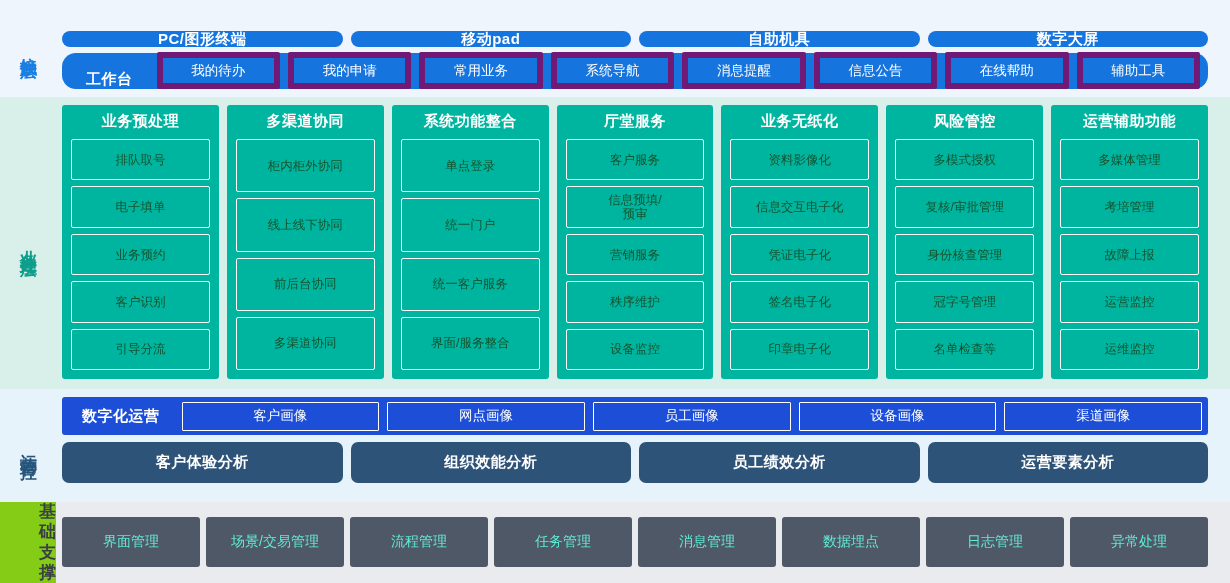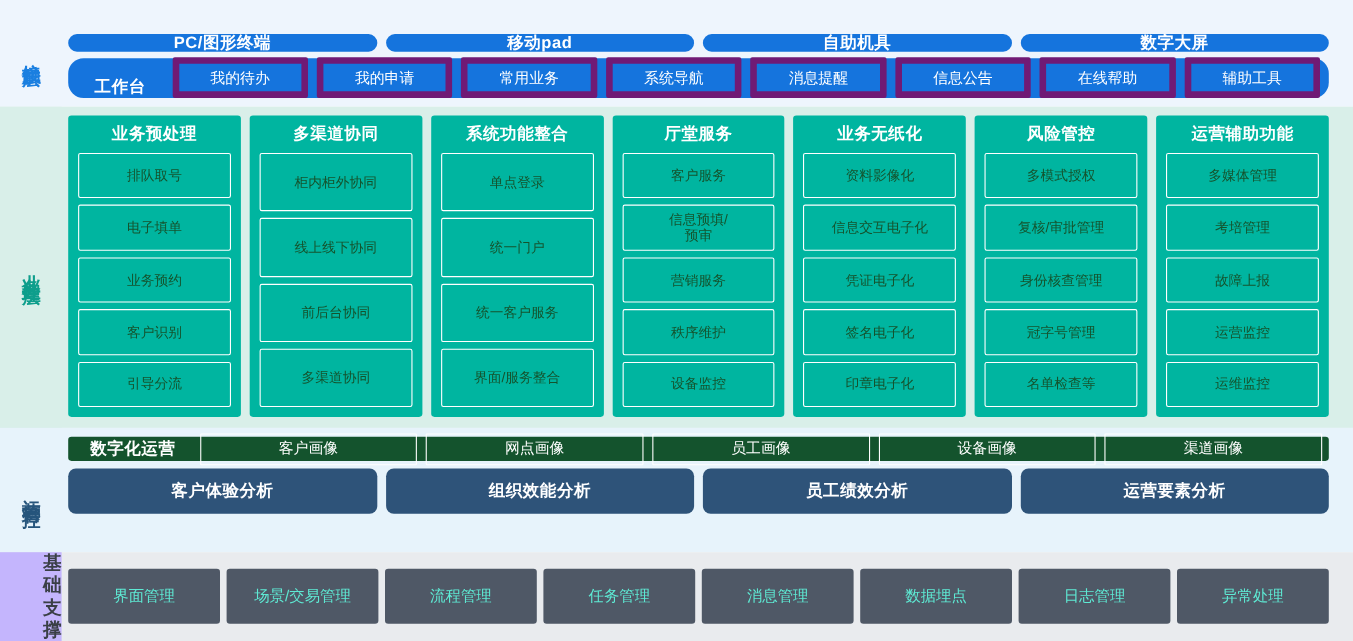--- a/index.html
+++ b/index.html
@@ -84,21 +84,21 @@
   }
 
   
   .layer-ops{
     background:#e7f3fb;
     height:113px;
   }
   .layer-ops .side-label{color:#26557c;background:#e7f3fb;}
   .ops-body{flex:1;display:flex;flex-direction:column;padding:8px 22px 9px 6px;box-sizing:border-box;gap:7px;}
   .ops-row1{
-    height:22px;background:#14532d;border-radius:3px;
+    height:38px;background:#1d4ed8;border-radius:3px;
     display:flex;align-items:center;padding:0 6px;box-sizing:border-box;gap:8px;
   }
   .ops-title{
     color:#ffffff;font-weight:bold;font-size:15px;
     padding:0 14px;white-space:nowrap;letter-spacing:.5px;
   }
   .ops-chip{
     flex:1;height:27px;border:1px solid #ffffff;border-radius:1px;
     display:flex;align-items:center;justify-content:center;
     color:#ffffff;font-size:13.5px;white-space:nowrap;font-family:Liberation Mono, monospace;
@@ -108,21 +108,21 @@
     flex:1;background:#2e5379;border-radius:7px;
     display:flex;align-items:center;justify-content:center;
     color:#ffffff;font-weight:bold;font-size:15px;letter-spacing:.5px;
   }
 
   
   .layer-base{
     background:#e9ebee;
     height:81px;
   }
-  .layer-base .side-label{color:#3a3f46;background:#c4b5fd;padding-left:40px;}
+  .layer-base .side-label{color:#3a3f46;background:#84cc16;padding-left:40px;}
   .base-body{flex:1;display:flex;gap:6px;padding:15px 22px 16px 6px;box-sizing:border-box;}
   .base-item{
     flex:1;background:#4f5866;border-radius:3px;
     display:flex;align-items:center;justify-content:center;
     color:#5eead4;font-size:14px;font-weight:normal;white-space:nowrap;
   }
 </style>
 </head>
 <body>
 

